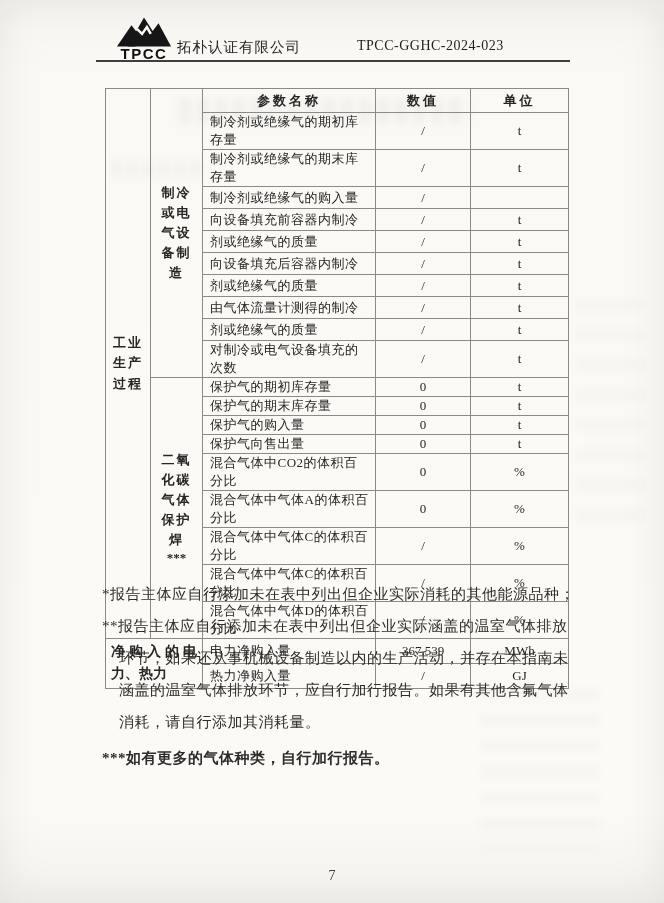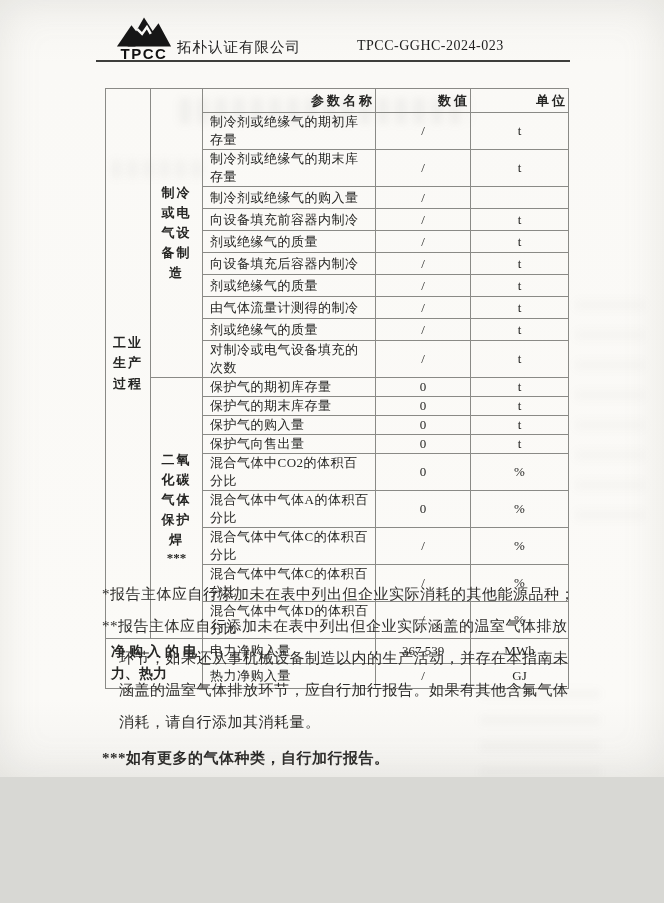--- a/index.html
+++ b/index.html
@@ -1,20 +1,20 @@
 <!DOCTYPE html>
 <html><head>
 <meta charset="utf-8">
 <style>
   * { margin:0; padding:0; box-sizing:border-box; }
   html,body { background:#d8d8d4; }
   body { font-family:"Liberation Serif","DejaVu Serif",serif; }
 
   .page {
-    position:relative; width:664px; height:777px; margin:0 auto;
+    position:relative; width:664px; height:903px; margin:0 auto;
     background:linear-gradient(180deg,#f6f5f2 0%,#faf9f6 8%,#fbfaf7 90%,#f3f2ef 100%);
     color:#2b2b2b; overflow:hidden;
     box-shadow:inset 0 0 40px rgba(150,148,140,.18);
   }
 
   
   .artifact { position:absolute; filter:blur(4px); opacity:.5; pointer-events:none; }
   .a1 { left:180px; top:98px; width:290px; height:26px;
         background:repeating-linear-gradient(90deg,rgba(130,130,128,.18) 0 10px,transparent 10px 18px); }
   .a2 { left:112px; top:160px; width:90px; height:18px;
@@ -30,21 +30,21 @@
                 font-size:15px; letter-spacing:1.5px; color:#111; margin-top:-7px; }
   .company { position:absolute; left:177px; top:38px; font-size:14.5px; letter-spacing:1px; color:#1f1f1f; }
   .docnum  { position:absolute; left:357px; top:38px; font-size:14px; letter-spacing:.5px; color:#1f1f1f;text-align:center; }
   .rule { position:absolute; left:96px; top:60px; width:474px; height:2px; background:#3e3e3c; }
 
   
   table.main { position:absolute; left:105px; top:88px; width:463px;
                border-collapse:collapse; table-layout:fixed; }
   table.main td, table.main th { border:1px solid #8a8a86; vertical-align:middle;
                font-size:13px; color:#262624; overflow:hidden; }
-  th.hd { font-weight:bold; font-size:13.5px; letter-spacing:3px; text-align:right; height:24px; }
+  th.hd { font-weight:bold; font-size:13.5px; letter-spacing:3px; text-align:center; height:24px; }
   td.pname { text-align:left; padding:0 4px 0 7px; letter-spacing:.5px; }
   td.val, td.unit { text-align:center; font-family:"Liberation Serif",serif; }
   td.unit { color:#3a3a38; }
   .rh-a { height:33px; } .rh-b { height:22px; } .rh-c { height:18px; } .rh-d { height:18px; }
 
   td.grp { text-align:center; font-weight:bold; font-size:14px; padding:2px 0; }
   .vlabel { display:block; width:34px; margin:0 auto; word-break:break-all;
             line-height:1.55; letter-spacing:2px; text-align:center; }
   .vlabel2 { width:32px; }
   .stars { display:block; text-align:center; letter-spacing:0; font-weight:bold; }

